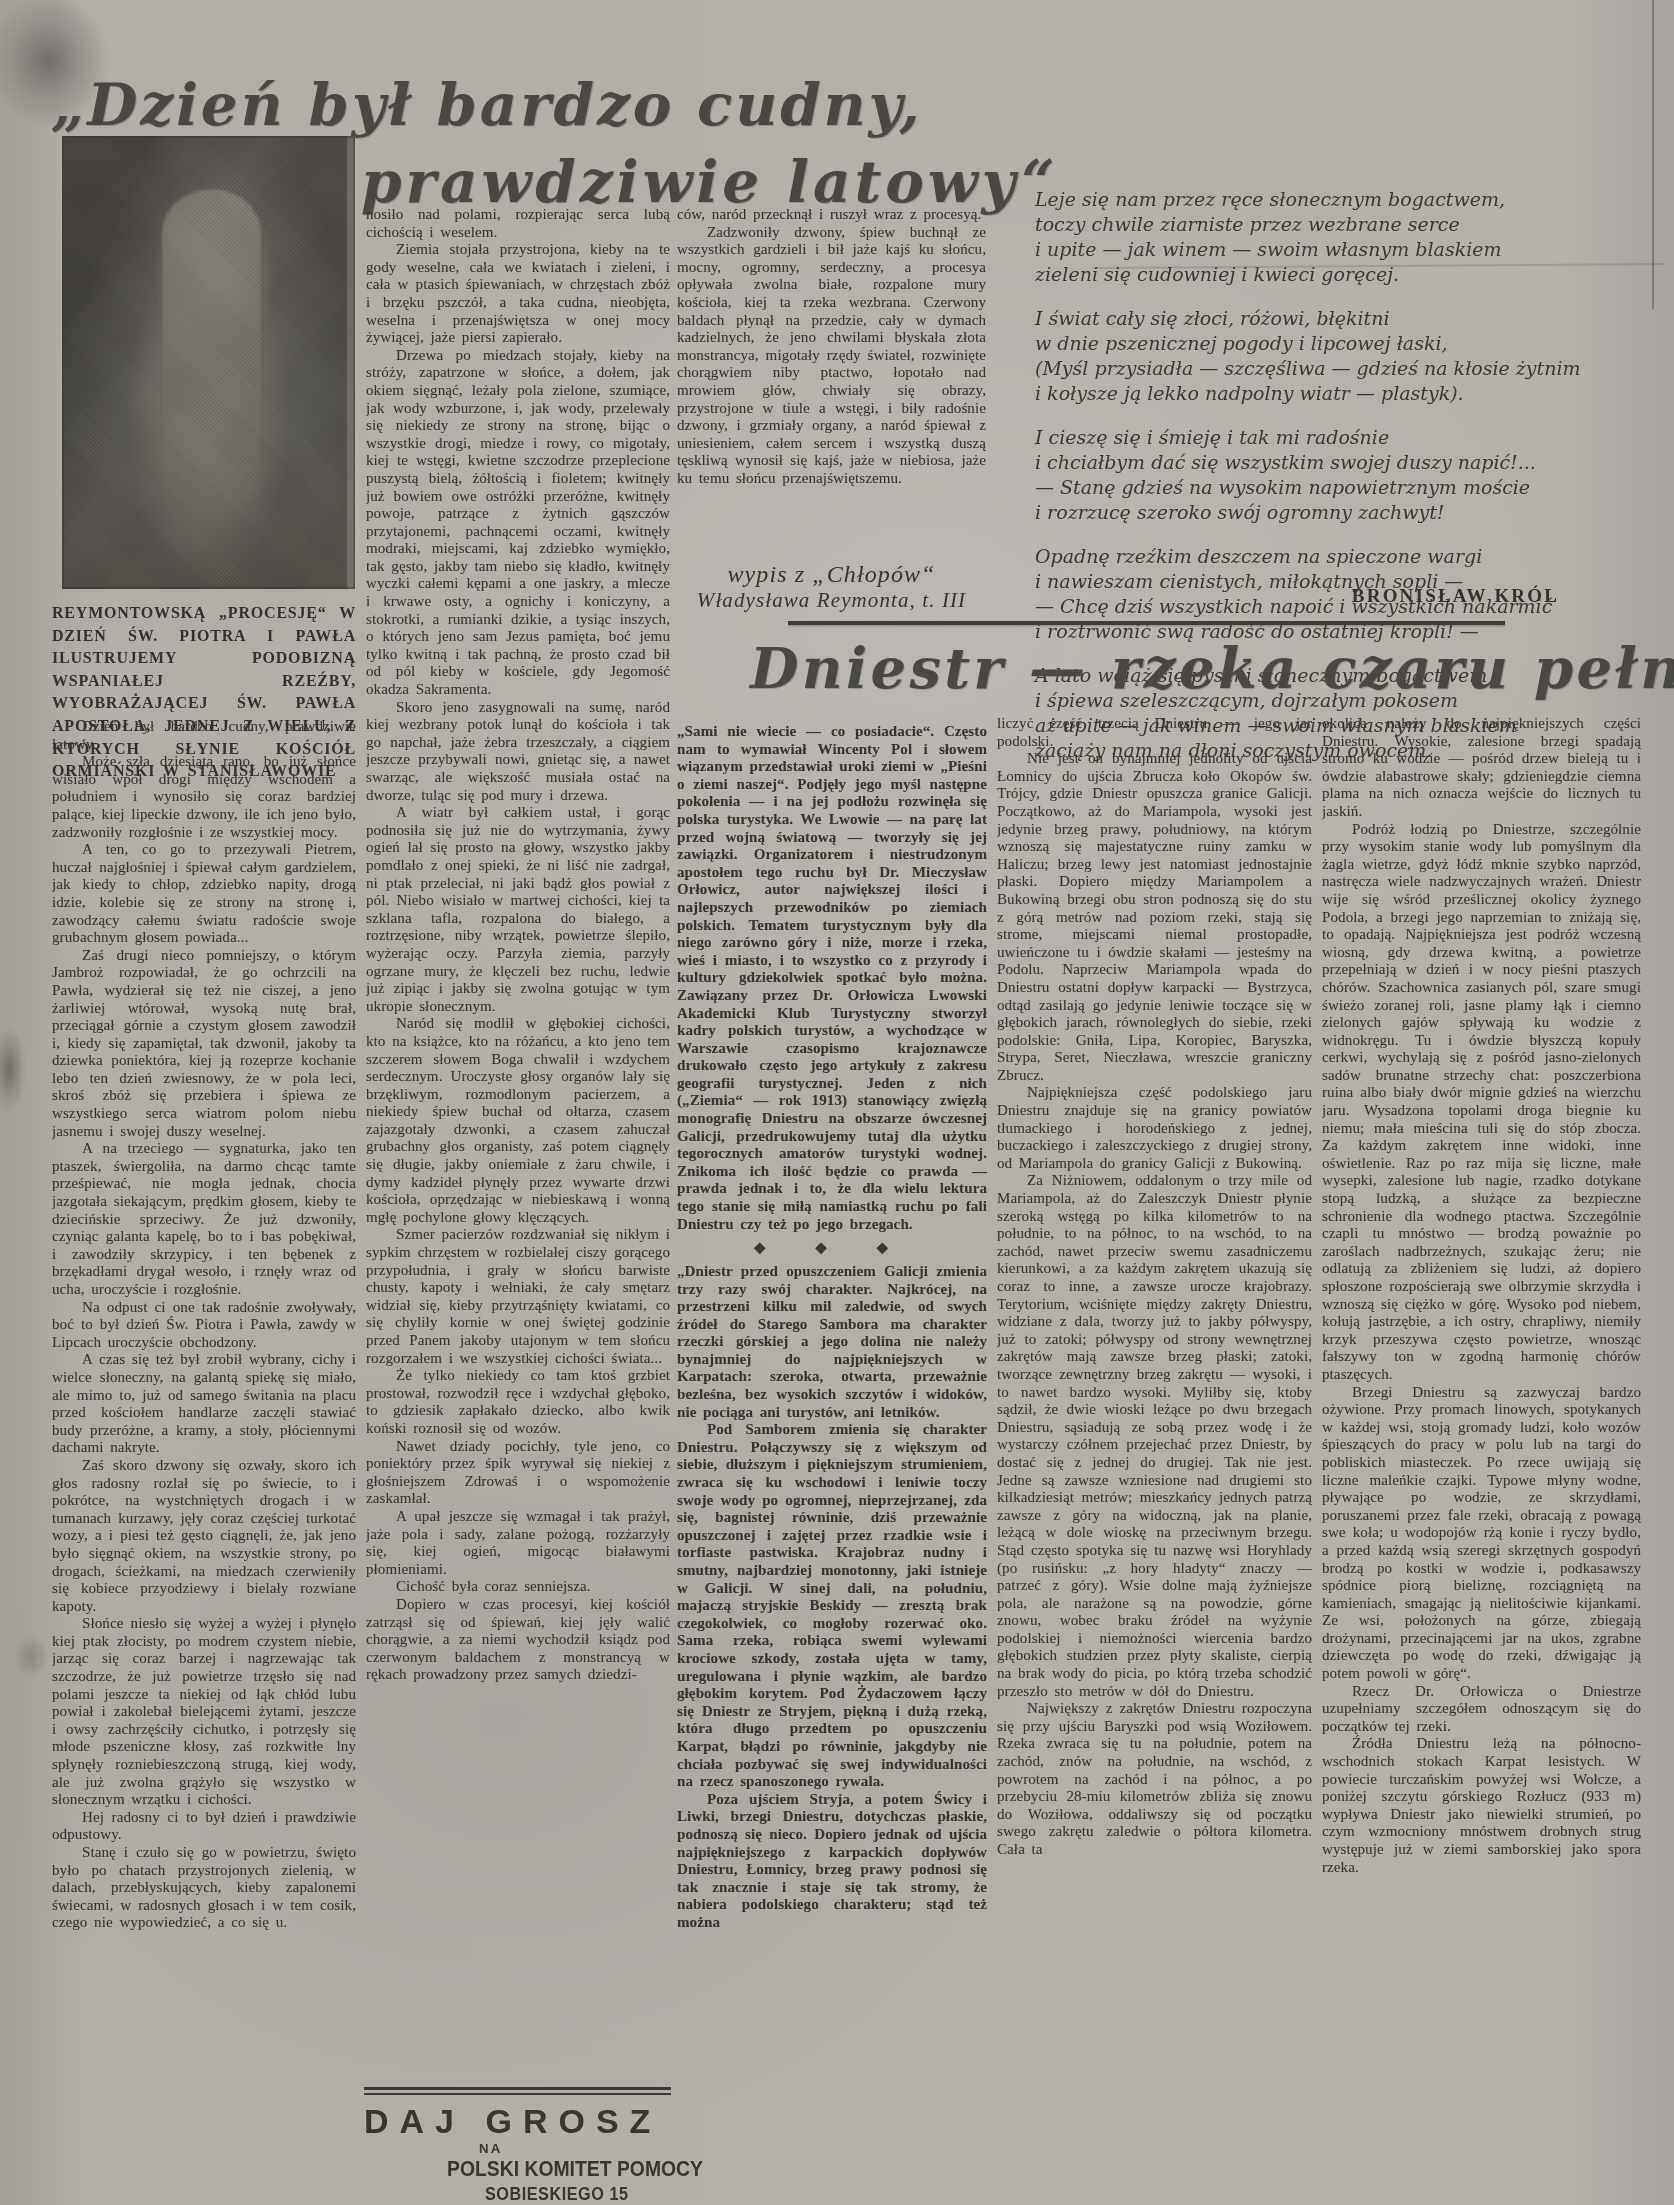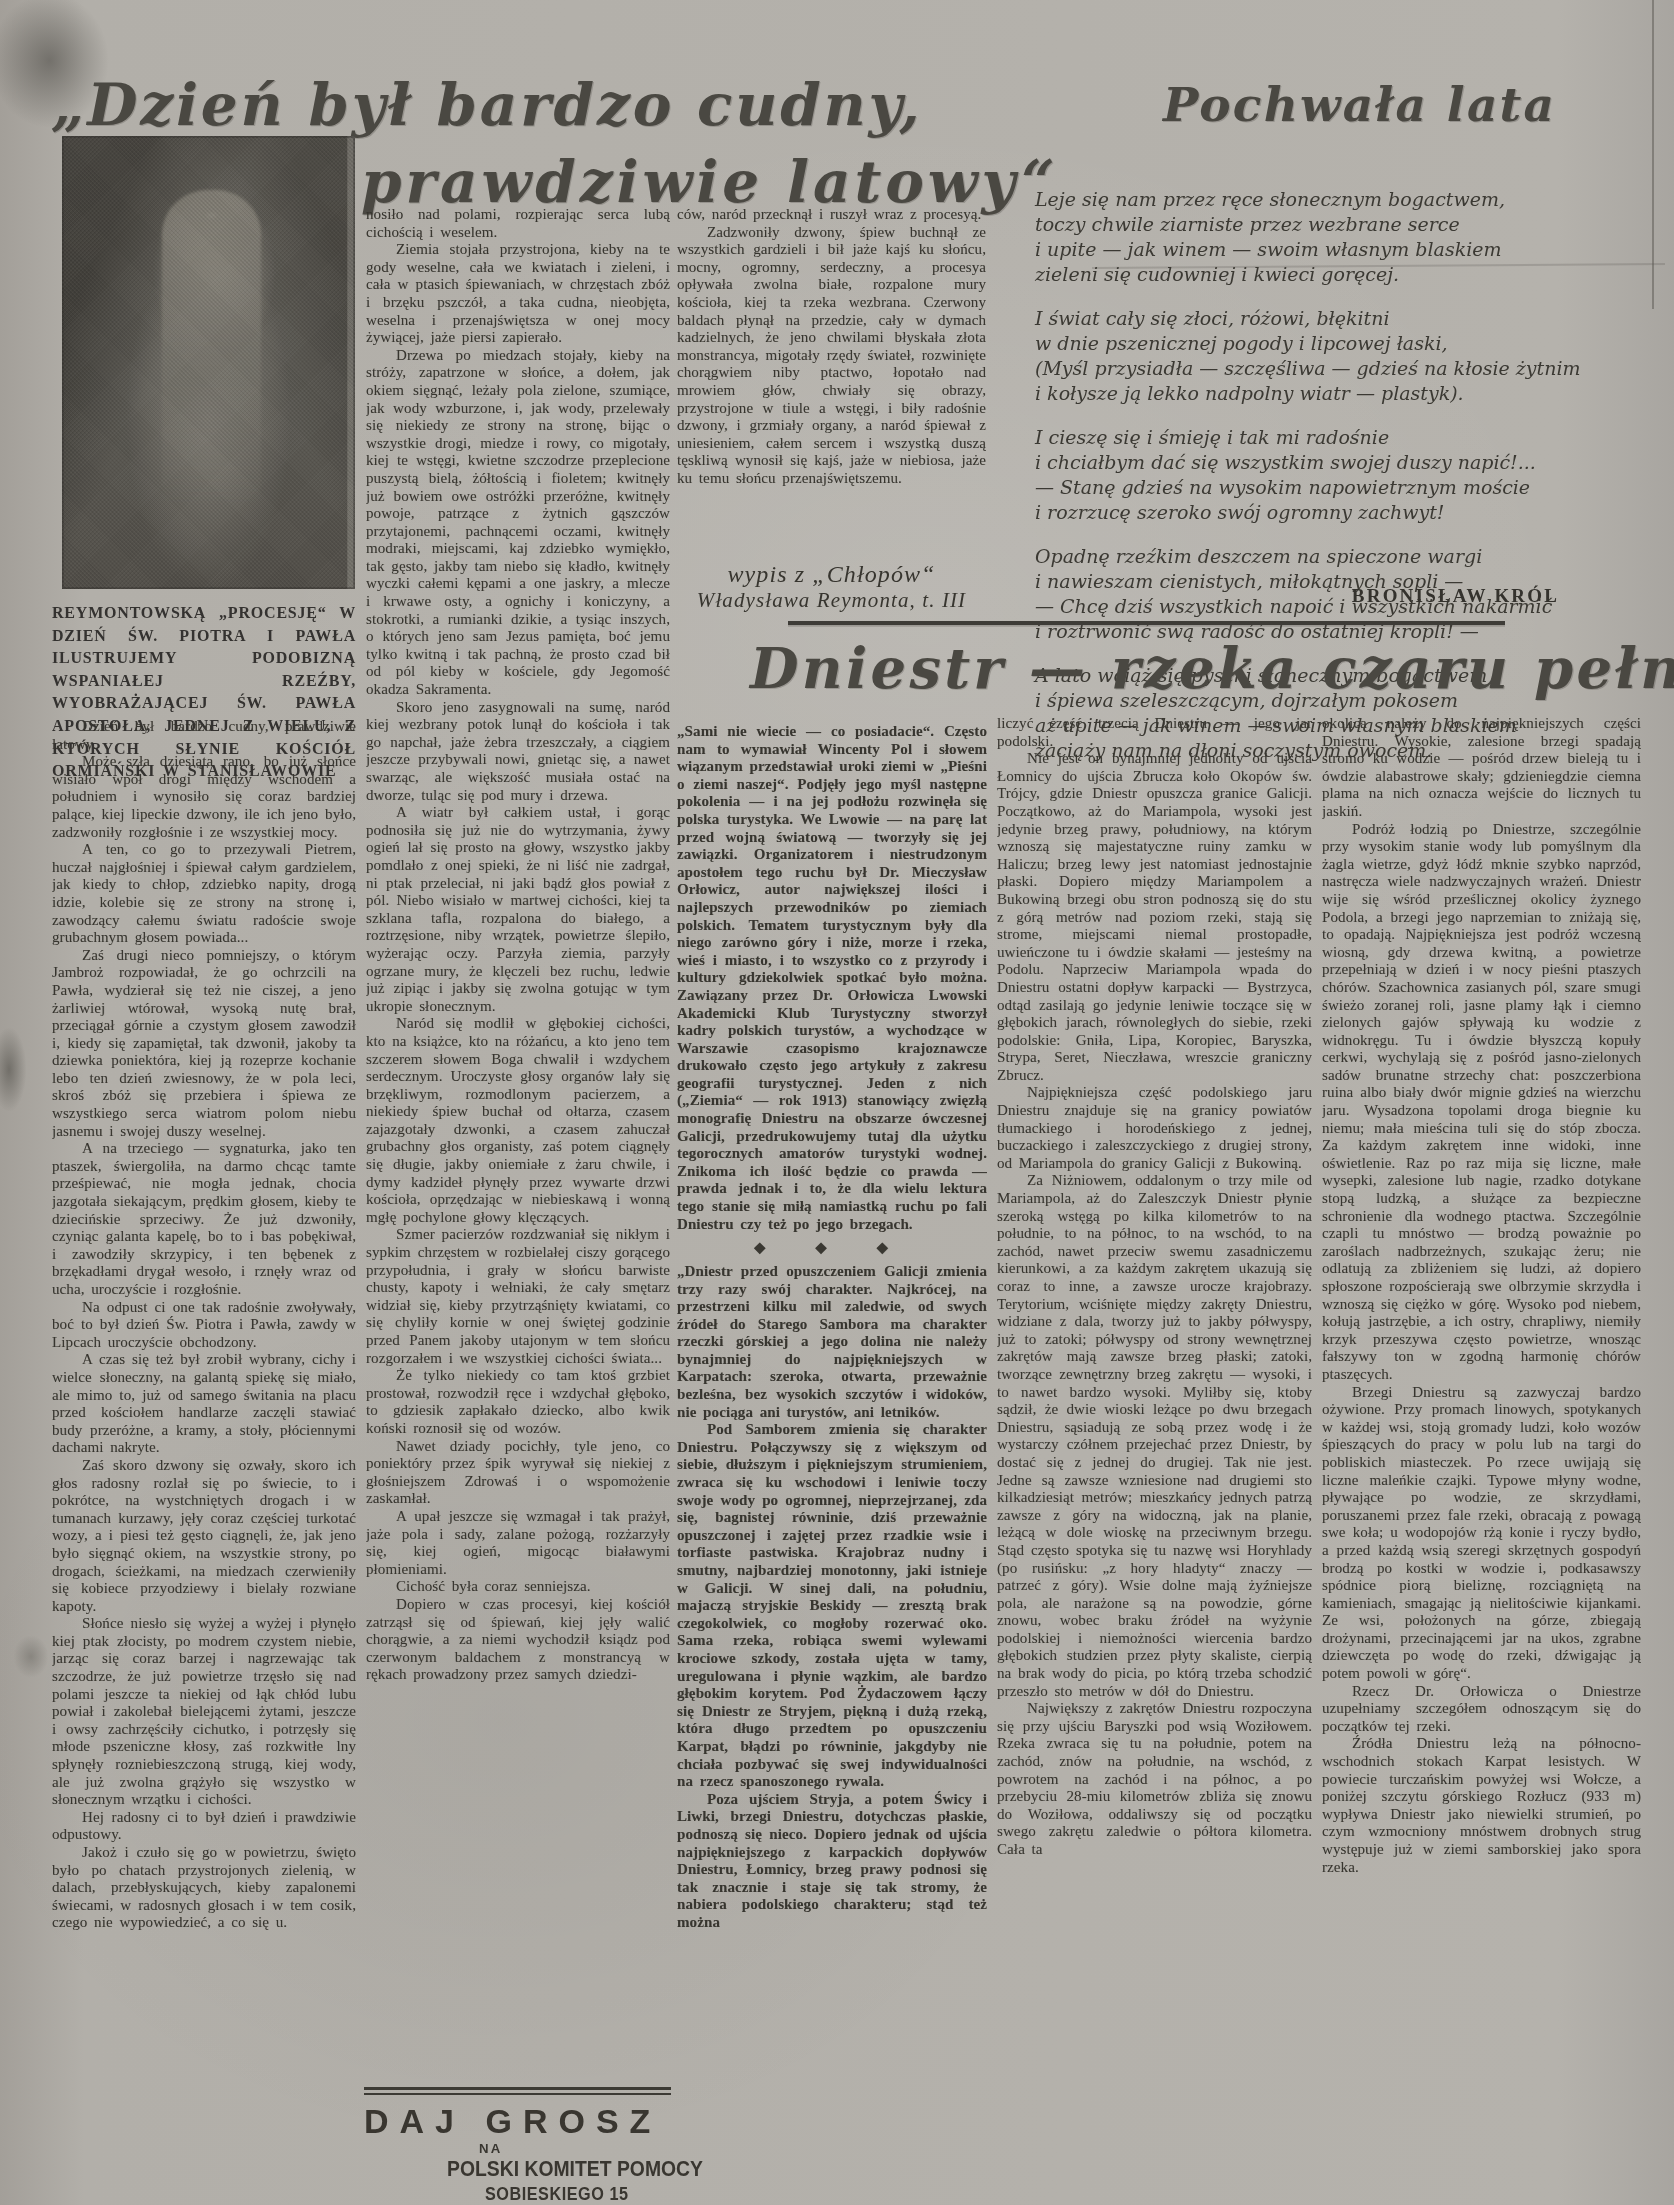--- a/index.html
+++ b/index.html
@@ -116,21 +116,21 @@
       <p>Dzień był bardzo cudny, prawdziwie latowy.</p>
       <p>Może szła dziesiąta rano, bo już słońce wisiało wpół drogi między wschodem a południem i wynosiło się coraz bardziej palące, kiej lipeckie dzwony, ile ich jeno było, zadzwoniły rozgłośnie i ze wszystkiej mocy.</p>
       <p>A ten, co go to przezywali Pietrem, huczał najgłośniej i śpiewał całym gardzielem, jak kiedy to chłop, zdziebko napity, drogą idzie, kolebie się ze strony na stronę i, zawodzący całemu światu radoście swoje grubachnym głosem powiada...</p>
       <p>Zaś drugi nieco pomniejszy, o którym Jambroż rozpowiadał, że go ochrzcili na Pawła, wydzierał się też nie ciszej, a jeno żarliwiej wtórował, wysoką nutę brał, przeciągał górnie a czystym głosem zawodził i, kiedy się zapamiętał, tak dzwonił, jakoby ta dziewka poniektóra, kiej ją rozeprze kochanie lebo ten dzień zwiesnowy, że w pola leci, skroś zbóż się przebiera i śpiewa ze wszystkiego serca wiatrom polom niebu jasnemu i swojej duszy weselnej.</p>
       <p>A na trzeciego — sygnaturka, jako ten ptaszek, świergoliła, na darmo chcąc tamte prześpiewać, nie mogła jednak, chocia jazgotała siekającym, prędkim głosem, kieby te dziecińskie sprzeciwy. Że już dzwoniły, czyniąc galanta kapelę, bo to i bas pobękiwał, i zawodziły skrzypicy, i ten bębenek z brzękadłami drygał wesoło, i rznęły wraz od ucha, uroczyście i rozgłośnie.</p>
       <p>Na odpust ci one tak radośnie zwoływały, boć to był dzień Św. Piotra i Pawła, zawdy w Lipcach uroczyście obchodzony.</p>
       <p>A czas się też był zrobił wybrany, cichy i wielce słoneczny, na galantą spiekę się miało, ale mimo to, już od samego świtania na placu przed kościołem handlarze zaczęli stawiać budy przeróżne, a kramy, a stoły, płóciennymi dachami nakryte.</p>
       <p>Zaś skoro dzwony się ozwały, skoro ich głos radosny rozlał się po świecie, to i pokrótce, na wystchniętych drogach i w tumanach kurzawy, jęły coraz częściej turkotać wozy, a i piesi też gęsto ciągnęli, że, jak jeno było sięgnąć okiem, na wszystkie strony, po drogach, ścieżkami, na miedzach czerwieniły się kobiece przyodziewy i bielały rozwiane kapoty.</p>
       <p>Słońce niesło się wyżej a wyżej i płynęło kiej ptak złocisty, po modrem czystem niebie, jarząc się coraz barzej i nagrzewając tak szczodrze, że już powietrze trzęsło się nad polami jeszcze ta niekiej od łąk chłód lubu powiał i zakolebał bielejącemi żytami, jeszcze i owsy zachrzęściły cichutko, i potrzęsły się młode pszeniczne kłosy, zaś rozkwitłe lny spłynęły rozniebieszczoną strugą, kiej wody, ale już zwolna grążyło się wszystko w słonecznym wrzątku i cichości.</p>
       <p>Hej radosny ci to był dzień i prawdziwie odpustowy.</p>
-      <p>Jakoż i czuło się go w powietrzu, święto było po chatach przystrojonych zielenią, w dalach, przebłyskujących, kieby zapalonemi świecami, w radosnych głosach i w tem cosik, czego nie wypowiedzieć, a co się u.</p>
+      <p>Stanę i czuło się go w powietrzu, święto było po chatach przystrojonych zielenią, w dalach, przebłyskujących, kieby zapalonemi świecami, w radosnych głosach i w tem cosik, czego nie wypowiedzieć, a co się u.</p>
     </div>
   <div class="col cont a1c2">
       <p>nosiło nad polami, rozpierając serca lubą cichością i weselem.</p>
       <p>Ziemia stojała przystrojona, kieby na te gody weselne, cała we kwiatach i zieleni, i cała w ptasich śpiewaniach, w chrzęstach zbóż i brzęku pszczół, a taka cudna, nieobjęta, weselna i przenajświętsza w onej mocy żywiącej, jaże piersi zapierało.</p>
       <p>Drzewa po miedzach stojały, kieby na stróży, zapatrzone w słońce, a dołem, jak okiem sięgnąć, leżały pola zielone, szumiące, jak wody wzburzone, i, jak wody, przelewały się niekiedy ze strony na stronę, bijąc o wszystkie drogi, miedze i rowy, co migotały, kiej te wstęgi, kwietne szczodrze przeplecione puszystą bielą, żółtością i fioletem; kwitnęły już bowiem owe ostróżki przeróżne, kwitnęły powoje, patrzące z żytnich gąszczów przytajonemi, pachnącemi oczami, kwitnęły modraki, miejscami, kaj zdziebko wymiękło, tak gęsto, jakby tam niebo się kładło, kwitnęły wyczki całemi kępami a one jaskry, a mlecze i krwawe osty, a ognichy i koniczyny, a stokrotki, a rumianki dzikie, a tysiąc inszych, o których jeno sam Jezus pamięta, boć jemu tylko kwitną i tak pachną, że prosto czad bił od pól kieby w kościele, gdy Jegomość okadza Sakramenta.</p>
       <p>Skoro jeno zasygnowali na sumę, naród kiej wezbrany potok lunął do kościoła i tak go napchał, jaże żebra trzeszczały, a ciągiem jeszcze przybywali nowi, gnietąc się, a nawet swarząc, ale większość musiała ostać na dworze, tuląc się pod mury i drzewa.</p>
       <p>A wiatr był całkiem ustał, i gorąc podnosiła się już nie do wytrzymania, żywy ogień lał się prosto na głowy, wszystko jakby pomdlało z onej spieki, że ni liść nie zadrgał, ni ptak przeleciał, ni jaki bądź głos powiał z pól. Niebo wisiało w martwej cichości, kiej ta szklana tafla, rozpalona do białego, a roztrzęsione, niby wrzątek, powietrze ślepiło, wyżerając oczy. Parzyła ziemia, parzyły ogrzane mury, że klęczeli bez ruchu, ledwie już zipiąc i jakby się zwolna gotując w tym ukropie słonecznym.</p>
       <p>Naród się modlił w głębokiej cichości, kto na książce, kto na różańcu, a kto jeno tem szczerem słowem Boga chwalił i wzdychem serdecznym. Uroczyste głosy organów lały się brzękliwym, rozmodlonym pacierzem, a niekiedy śpiew buchał od ołtarza, czasem zajazgotały dzwonki, a czasem zahuczał grubachny głos organisty, zaś potem ciągnęły się długie, jakby oniemiałe z żaru chwile, i dymy kadzideł płynęły przez wywarte drzwi kościoła, oprzędzając w niebieskawą i wonną mgłę pochylone głowy klęczących.</p>
       <p>Szmer pacierzów rozdzwaniał się nikłym i sypkim chrzęstem w rozbielałej ciszy gorącego przypołudnia, i grały w słońcu barwiste chusty, kapoty i wełniaki, że cały smętarz widział się, kieby przytrząśnięty kwiatami, co się chyliły kornie w onej świętej godzinie przed Panem jakoby utajonym w tem słońcu rozgorzałem i we wszystkiej cichości świata...</p>
       <p>Że tylko niekiedy co tam ktoś grzbiet prostował, rozwodził ręce i wzdychał głęboko, to gdziesik zapłakało dziecko, albo kwik koński roznosił się od wozów.</p>
@@ -142,21 +142,20 @@
   <div class="col cont a1c3">
       <p>ców, naród przecknął i ruszył wraz z procesyą.</p>
       <p>Zadzwoniły dzwony, śpiew buchnął ze wszystkich gardzieli i bił jaże kajś ku słońcu, mocny, ogromny, serdeczny, a procesya opływała zwolna białe, rozpalone mury kościoła, kiej ta rzeka wezbrana. Czerwony baldach płynął na przedzie, cały w dymach kadzielnych, że jeno chwilami błyskała złota monstrancya, migotały rzędy świateł, rozwinięte chorągwiem niby ptactwo, łopotało nad mrowiem głów, chwiały się obrazy, przystrojone w tiule a wstęgi, i biły radośnie dzwony, i grzmiały organy, a naród śpiewał z uniesieniem, całem sercem i wszystką duszą tęskliwą wynosił się kajś, jaże w niebiosa, jaże ku temu słońcu przenajświętszemu.</p>
     </div>
 
   <div class="credits">
     <div class="credit1">wypis z „Chłopów“</div>
     <div class="credit2">Władysława Reymonta, t. III</div>
   </div>
 
-  <div class="script-head poem-title">Pochwała lata</div>
   <div class="poem-body">
       <p>Leje się nam przez ręce słonecznym bogactwem,
 toczy chwile ziarniste przez wezbrane serce
 i upite — jak winem — swoim własnym blaskiem
 zieleni się cudowniej i kwieci goręcej.</p>
       <p>I świat cały się złoci, różowi, błękitni
 w dnie pszenicznej pogody i lipcowej łaski,
 (Myśl przysiadła — szczęśliwa — gdzieś na kłosie żytnim
 i kołysze ją lekko nadpolny wiatr — plastyk).</p>
       <p>I cieszę się i śmieję i tak mi radośnie

